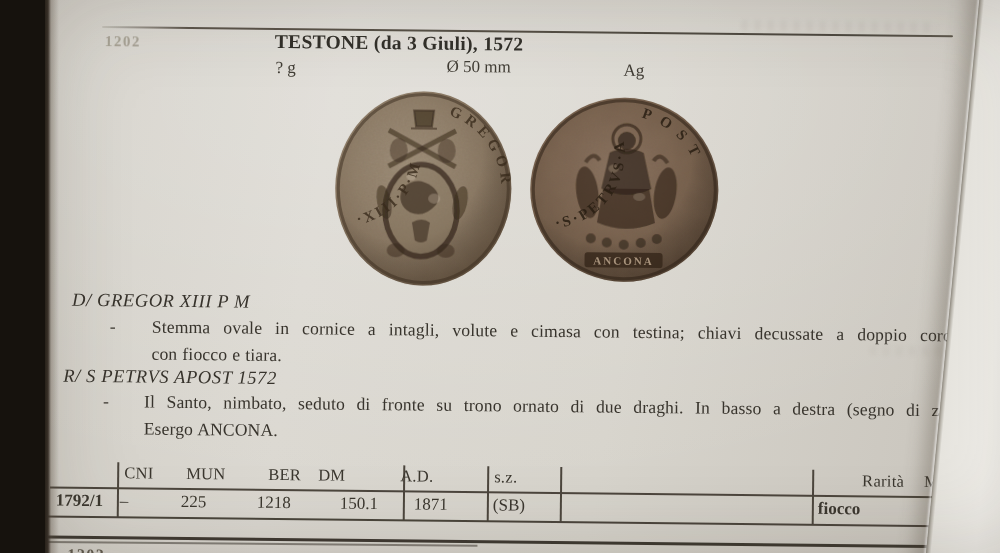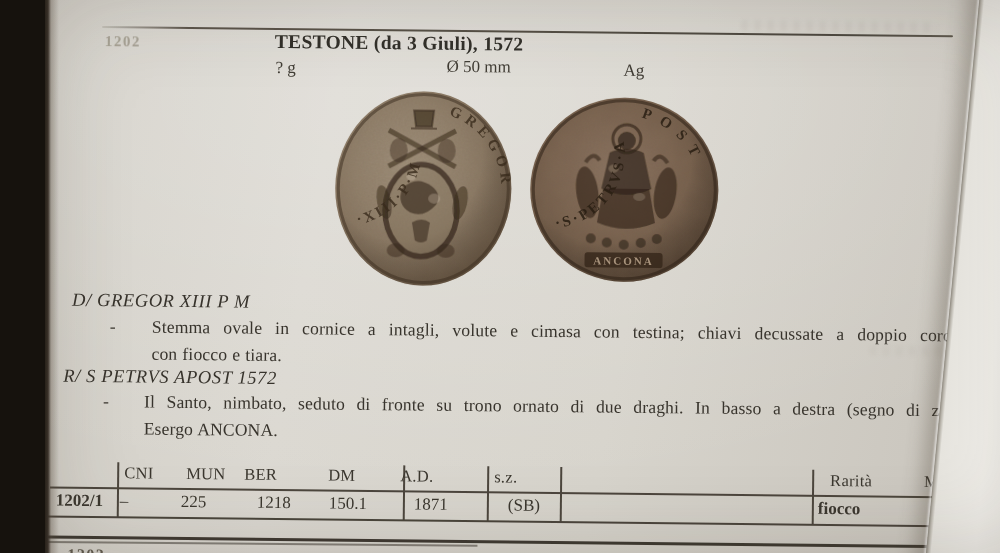--- a/index.html
+++ b/index.html
@@ -209,34 +209,34 @@
       <div class="tv" style="left:69px"></div>
       <div class="tv" style="left:355px"></div>
       <div class="tv" style="left:439px"></div>
       <div class="tv" style="left:512px"></div>
       <div class="tv" style="left:764px"></div>
       <div class="th1"></div>
       <div class="th2"></div>
 
       <div class="hc" style="left:76px">CNI</div>
       <div class="hc" style="left:138px">MUN</div>
-      <div class="hc" style="left:196px">BER</div>
-      <div class="hc" style="left:280px">DM</div>
+      <div class="hc" style="left:220px">BER</div>
+      <div class="hc" style="left:270px">DM</div>
       <div class="hc" style="left:352px">A.D.</div>
       <div class="hc" style="left:446px">s.z.</div>
-      <div class="hc" style="left:782px">Rarità</div>
+      <div class="hc" style="left:814px">Rarità</div>
       <div class="hc" style="left:820px;width:110px;text-align:right">MB/Spl</div>
 
-      <div class="dc b" style="left:8px">1202/1</div>
+      <div class="dc b" style="left:8px">1792/1</div>
       <div class="dc" style="left:72px">–</div>
       <div class="dc" style="left:133px">225</div>
       <div class="dc" style="left:209px">1218</div>
-      <div class="dc" style="left:281px">150.1</div>
+      <div class="dc" style="left:292px">150.1</div>
       <div class="dc" style="left:366px">1871</div>
-      <div class="dc" style="left:460px">(SB)</div>
+      <div class="dc" style="left:445px">(SB)</div>
       <div class="dc b" style="left:770px">fiocco</div>
       <div class="dc b" style="left:840px;width:100px;text-align:right">...</div>
 
     </div>
 
     <div class="abs rule-bot"></div>
     <div class="abs rule-bot2"></div>
     <div class="abs next-entry">1203</div>
   </div>
 

